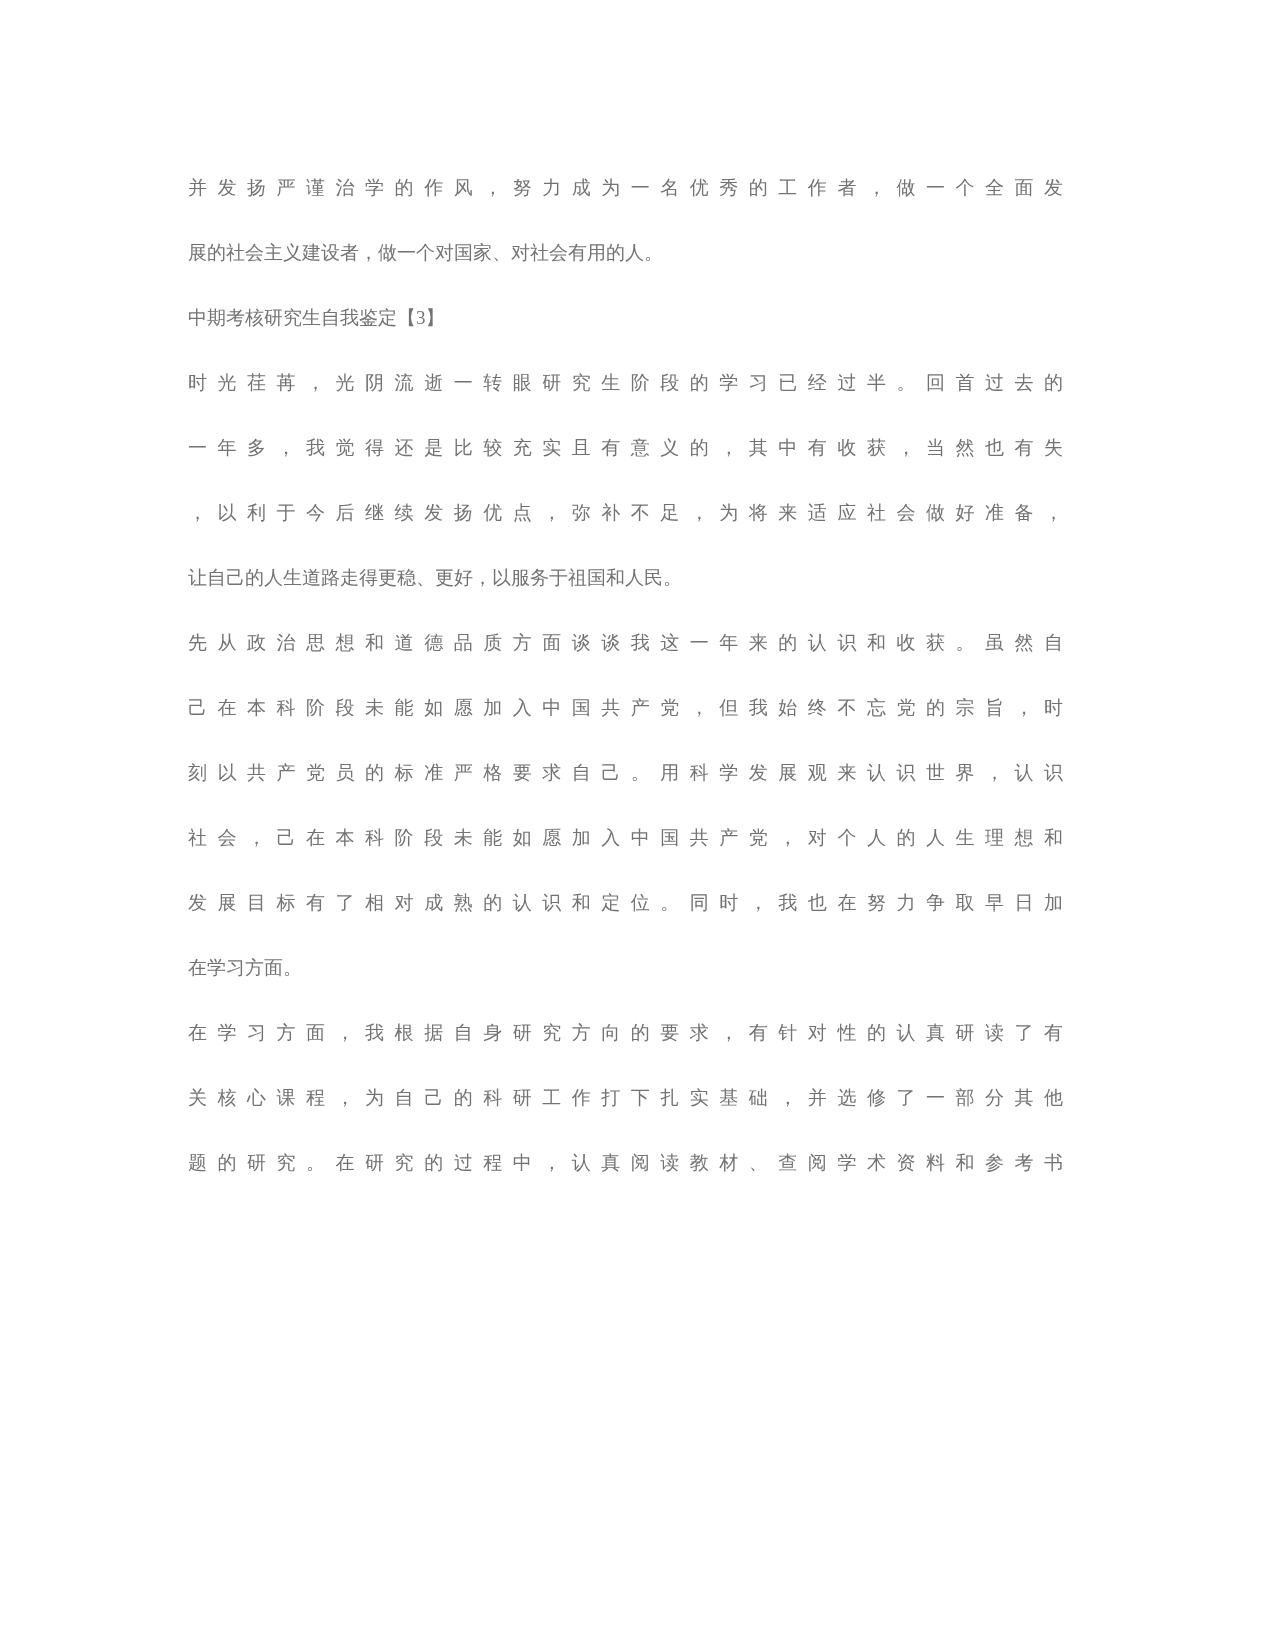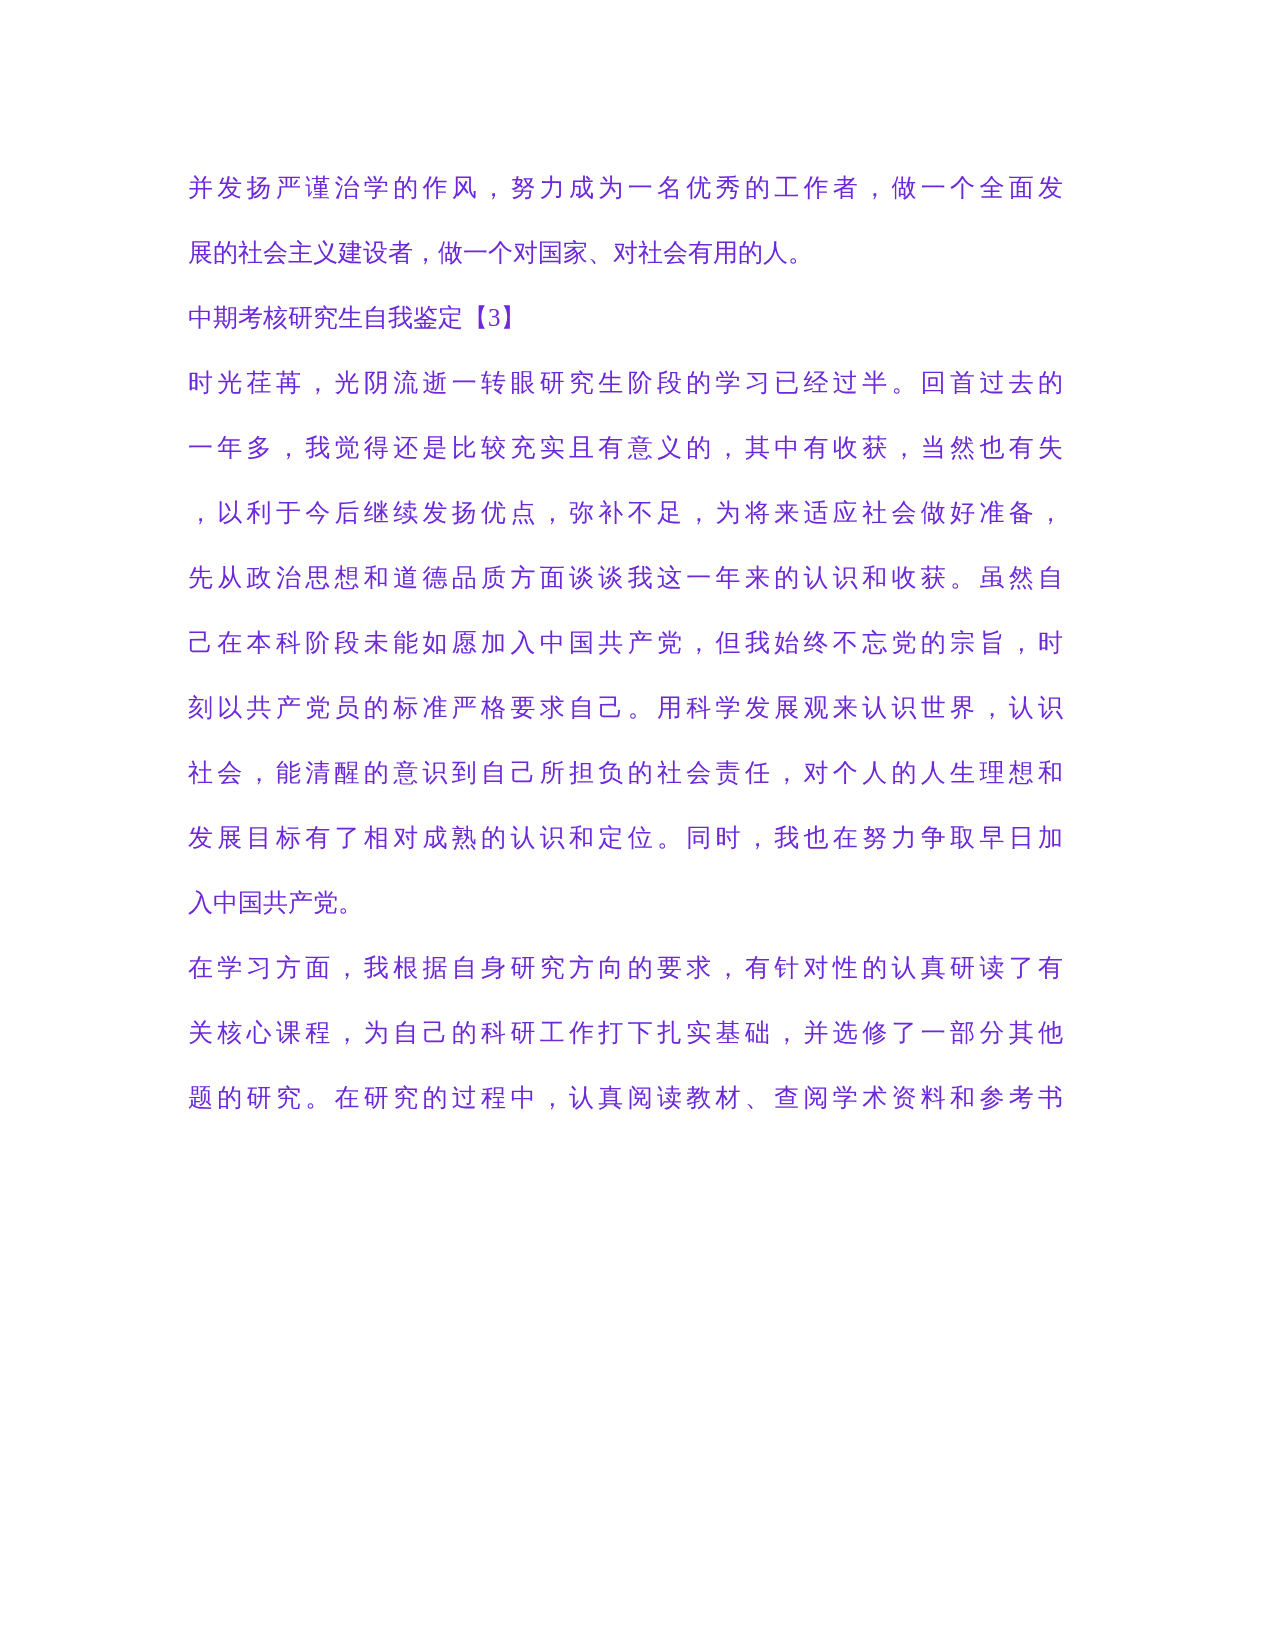--- a/index.html
+++ b/index.html
@@ -13,22 +13,22 @@
     height: 1650px;
     background: #ffffff;
     overflow: hidden;
     font-family: "Liberation Serif", "DejaVu Serif", serif;
   }
   .doc {
     position: absolute;
     left: 188px;
     top: 155px;
     width: 875px;
-    color: #6d28d9;
-    font-size: 25px;
+    color: #737373;
+    font-size: 19px;
     line-height: 65px;
   }
   .line {
     height: 65px;
     white-space: nowrap;
     text-align: left;
   }
   
   .line.fill {
     white-space: normal;
@@ -45,23 +45,24 @@
 <body>
 
 <div class="page">
   <div class="doc">
     <div class="line fill">并发扬严谨治学的作风，努力成为一名优秀的工作者，做一个全面发</div>
     <div class="line para-end">展的社会主义建设者，做一个对国家、对社会有用的人。</div>
     <div class="line para-end">中期考核研究生自我鉴定【3】</div>
     <div class="line fill">时光荏苒，光阴流逝一转眼研究生阶段的学习已经过半。回首过去的</div>
     <div class="line fill">一年多，我觉得还是比较充实且有意义的，其中有收获，当然也有失</div>
     <div class="line fill">，以利于今后继续发扬优点，弥补不足，为将来适应社会做好准备，</div>
+    <div class="line para-end">让自己的人生道路走得更稳、更好，以服务于祖国和人民。</div>
     <div class="line fill">先从政治思想和道德品质方面谈谈我这一年来的认识和收获。虽然自</div>
     <div class="line fill">己在本科阶段未能如愿加入中国共产党，但我始终不忘党的宗旨，时</div>
     <div class="line fill">刻以共产党员的标准严格要求自己。用科学发展观来认识世界，认识</div>
-    <div class="line fill">社会，能清醒的意识到自己所担负的社会责任，对个人的人生理想和</div>
+    <div class="line fill">社会，己在本科阶段未能如愿加入中国共产党，对个人的人生理想和</div>
     <div class="line fill">发展目标有了相对成熟的认识和定位。同时，我也在努力争取早日加</div>
-    <div class="line para-end">入中国共产党。</div>
+    <div class="line para-end">在学习方面。</div>
     <div class="line fill">在学习方面，我根据自身研究方向的要求，有针对性的认真研读了有</div>
     <div class="line fill">关核心课程，为自己的科研工作打下扎实基础，并选修了一部分其他</div>
     <div class="line fill">题的研究。在研究的过程中，认真阅读教材、查阅学术资料和参考书</div>
   </div>
 </div>
 
 </body></html>

